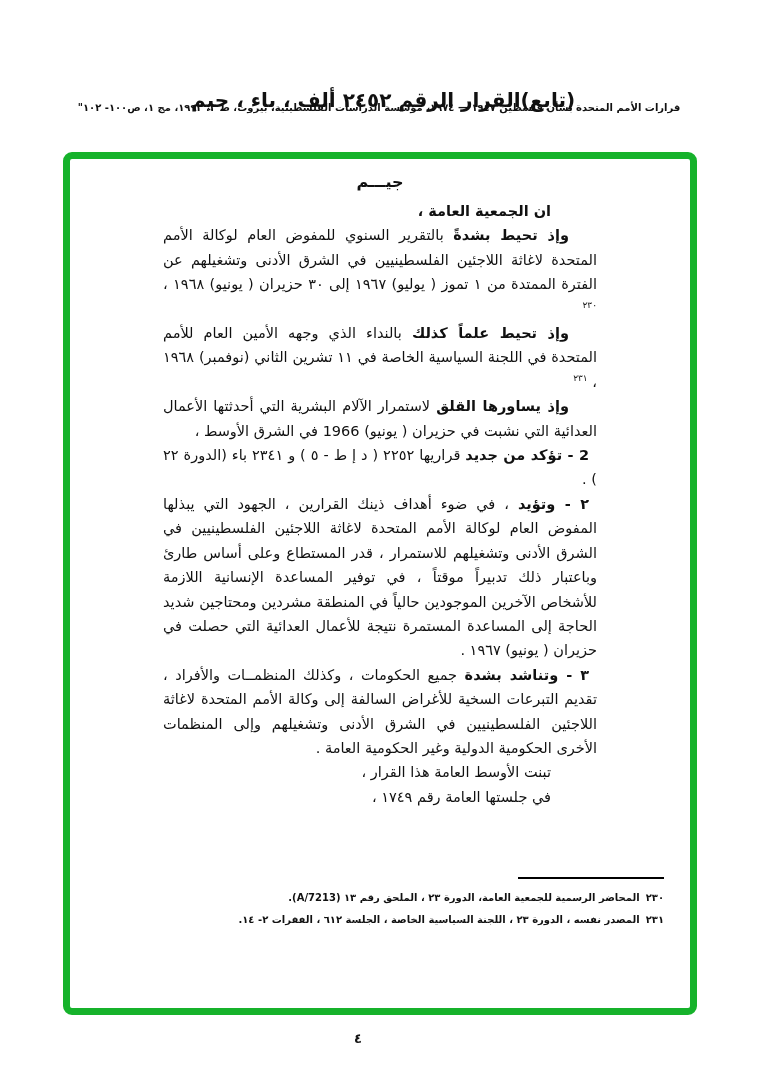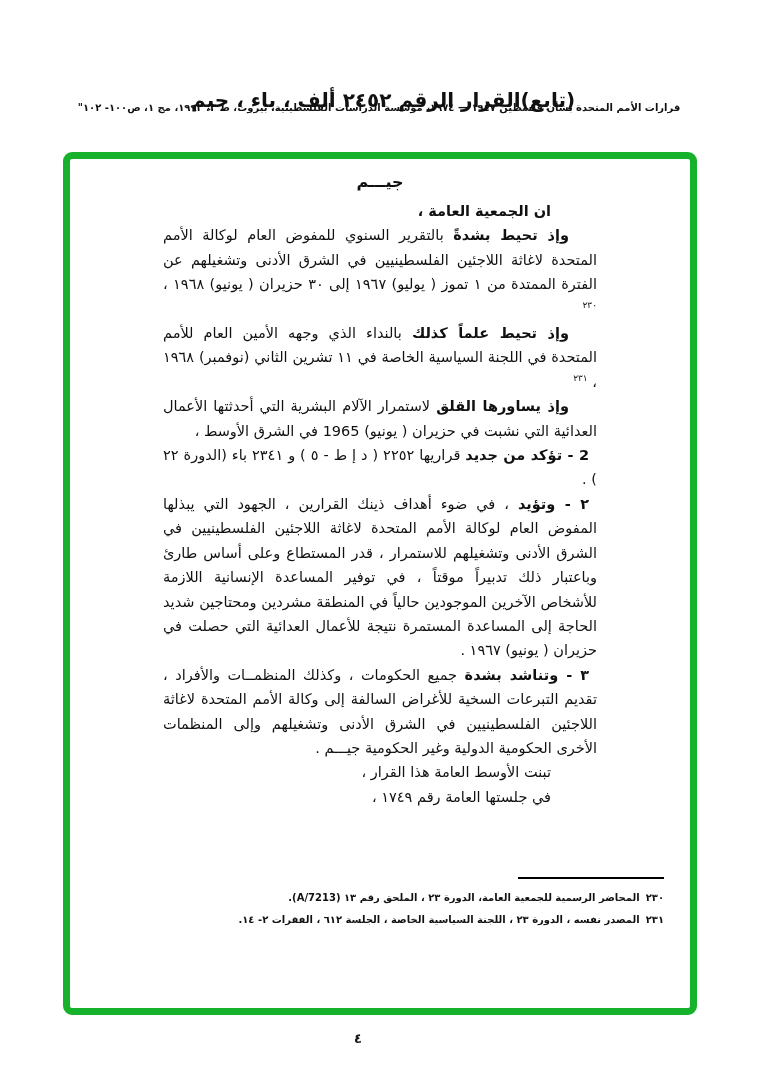--- a/index.html
+++ b/index.html
@@ -49,27 +49,27 @@
   <div class="content">
     <div class="section-heading">جيـــم</div>
 
     <p class="para ind-lg"><span class="lead">ان الجمعية العامة ،</span><span></span></p>
 
 
     <p class="para ind-md"><span class="lead">وإذ تحيط بشدةً</span><span> بالتقرير السنوي للمفوض العام لوكالة الأمم المتحدة لاغاثة اللاجئين الفلسطينيين في الشرق الأدنى وتشغيلهم عن الفترة الممتدة من ١ تموز ( يوليو) ١٩٦٧ إلى ٣٠ حزيران ( يونيو) ١٩٦٨ ، </span><sup class="fnref">٢٣٠</sup></p>
 
     <p class="para ind-md"><span class="lead">وإذ تحيط علماً كذلك</span><span> بالنداء الذي وجهه الأمين العام للأمم المتحدة في اللجنة السياسية الخاصة في ١١ تشرين الثاني (نوفمبر) ١٩٦٨ ، </span><sup class="fnref">٢٣١</sup></p>
 
-    <p class="para ind-md"><span class="lead">وإذ يساورها القلق</span><span> لاستمرار الآلام البشرية التي أحدثتها الأعمال العدائية التي نشبت في حزيران ( يونيو) 1965 في الشرق الأوسط ،</span></p>
+    <p class="para ind-md"><span class="lead">وإذ يساورها القلق</span><span> لاستمرار الآلام البشرية التي أحدثتها الأعمال العدائية التي نشبت في حزيران ( يونيو) 1966 في الشرق الأوسط ،</span></p>
 
     <p class="para ind-sm"><span class="lead">2 - تؤكد من جديد</span><span> قراريها ٢٢٥٢ ( د إ ط - ٥ ) و ٢٣٤١ باء (الدورة ٢٢ ) .</span></p>
 
     <p class="para ind-sm"><span class="lead">٢ - وتؤيد</span><span> ، في ضوء أهداف ذينك القرارين ، الجهود التي يبذلها المفوض العام لوكالة الأمم المتحدة لاغاثة اللاجئين الفلسطينيين في الشرق الأدنى وتشغيلهم للاستمرار ، قدر المستطاع وعلى أساس طارئ وباعتبار ذلك تدبيراً موقتاً ، في توفير المساعدة الإنسانية اللازمة للأشخاص الآخرين الموجودين حالياً في المنطقة مشردين ومحتاجين شديد الحاجة إلى المساعدة المستمرة نتيجة للأعمال العدائية التي حصلت في حزيران ( يونيو) ١٩٦٧ .</span></p>
 
-    <p class="para ind-sm"><span class="lead">٣ - وتناشد بشدة</span><span> جميع الحكومات ، وكذلك المنظمــات والأفراد ، تقديم التبرعات السخية للأغراض السالفة إلى وكالة الأمم المتحدة لاغاثة اللاجئين الفلسطينيين في الشرق الأدنى وتشغيلهم وإلى المنظمات الأخرى الحكومية الدولية وغير الحكومية جيـــم .</span></p>
+    <p class="para ind-sm"><span class="lead">٣ - وتناشد بشدة</span><span> جميع الحكومات ، وكذلك المنظمــات والأفراد ، تقديم التبرعات السخية للأغراض السالفة إلى وكالة الأمم المتحدة لاغاثة اللاجئين الفلسطينيين في الشرق الأدنى وتشغيلهم وإلى المنظمات الأخرى الحكومية الدولية وغير الحكومية العامة .</span></p>
 
     <p class="para ind-lg">تبنت الأوسط العامة هذا القرار ،</p>
     <p class="para ind-lg">في جلستها العامة رقم ١٧٤٩ ،</p>
   </div>
 
   <div class="footnotes">
     <div class="fn-rule"></div>
     <div class="fn-line"><span class="fn-num">٢٣٠</span><span>المحاضر الرسمية للجمعية العامة، الدورة ٢٣ ، الملحق رقم ١٣ (A/7213).</span></div>
     <div class="fn-line"><span class="fn-num">٢٣١</span><span>المصدر نفسه ، الدورة ٢٣ ، اللجنة السياسية الخاصة ، الجلسة ٦١٢ ، الفقرات ٢- ١٤.</span></div>
   </div>

